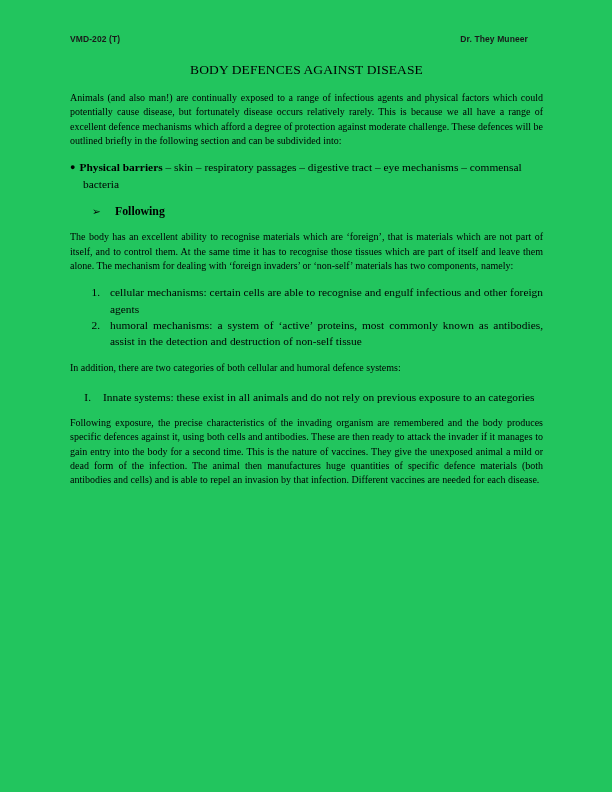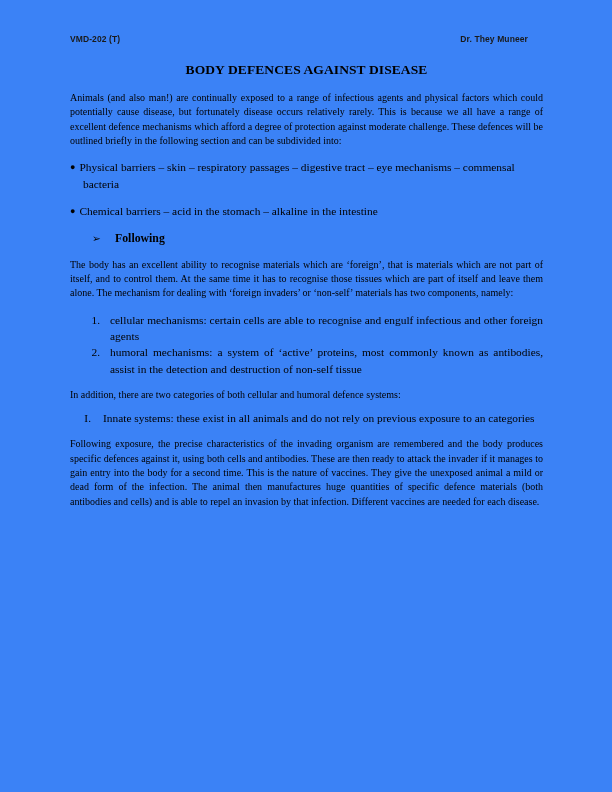--- a/index.html
+++ b/index.html
@@ -5,21 +5,21 @@
   html, body {
     margin: 0;
     padding: 0;
     background: #ffffff;
   }
 
   .page {
     position: relative;
     width: 612px;
     height: 792px;
-    background: #3b82f6;
+    background: #22c55e;
     overflow: hidden;
     font-family: "Liberation Serif", "DejaVu Serif", serif;
     color: #000000;
     -webkit-font-smoothing: none;
   }
 
   
   .doc-header {
     position: absolute;
     top: 34px;
@@ -39,56 +39,56 @@
   .content {
     position: absolute;
     top: 62px;
     left: 70px;
     width: 473px;
   }
 
   .doc-title {
     text-align: center;
     font-size: 13.5px;
-    font-weight: bold;
+    font-weight: normal;
     letter-spacing: 0.1px;
     margin: 0 0 13px 0;
     line-height: 1.2;
   }
 
   p.body-par {
     margin: 0 0 11px 0;
     font-size: 10px;
     line-height: 1.43;
     text-align: justify;
     text-justify: inter-word;
   }
 
   p.body-par.tight {
-    margin-bottom: 8px;
+    margin-bottom: 14px;
   }
 
   
   .bullet-line {
     margin: 0 0 11px 0;
     font-size: 11.4px;
     line-height: 1.43;
     text-align: left;
     padding-left: 13px;
     text-indent: -13px;
   }
 
   .bullet-glyph {
     font-size: 9px;
     vertical-align: 1px;
     padding-right: 4px;
   }
 
   .lead-bold {
-    font-weight: normal;
+    font-weight: bold;
   }
 
   
   .arrow-heading {
     margin: 4px 0 11px 0;
     padding-left: 22px;
     font-size: 11.8px;
     font-weight: bold;
     line-height: 1.4;
     display: flex;
@@ -162,23 +162,20 @@
   <div class="content">
 
     <h1 class="doc-title">BODY DEFENCES AGAINST DISEASE</h1>
 
     <p class="body-par">Animals (and also man!) are continually exposed to a range of infectious agents and physical factors which could potentially cause disease, but fortunately disease occurs relatively rarely. This is because we all have a range of excellent defence mechanisms which afford a degree of protection against moderate challenge. These defences will be outlined briefly in the following section and can be subdivided into:</p>
 
     <p class="bullet-line">
       <span class="bullet-glyph">●</span><span class="lead-bold">Physical barriers</span><span> – skin – respiratory passages – digestive tract – eye mechanisms – commensal bacteria</span>
     </p>
 
-    <p class="bullet-line">
-      <span class="bullet-glyph">●</span><span class="lead-bold">Chemical barriers</span><span> – acid in the stomach – alkaline in the intestine</span>
-    </p>
 
     <div class="arrow-heading">
       <span class="arrow-glyph">➢</span>
         <span>Following</span>
     </div>
 
     <p class="body-par">The body has an excellent ability to recognise materials which are ‘foreign’, that is materials which are not part of itself, and to control them. At the same time it has to recognise those tissues which are part of itself and leave them alone. The mechanism for dealing with ‘foreign invaders’ or ‘non-self’ materials has two components, namely:</p>
 
     <ol class="doc-list decimal-list">
       <li>

